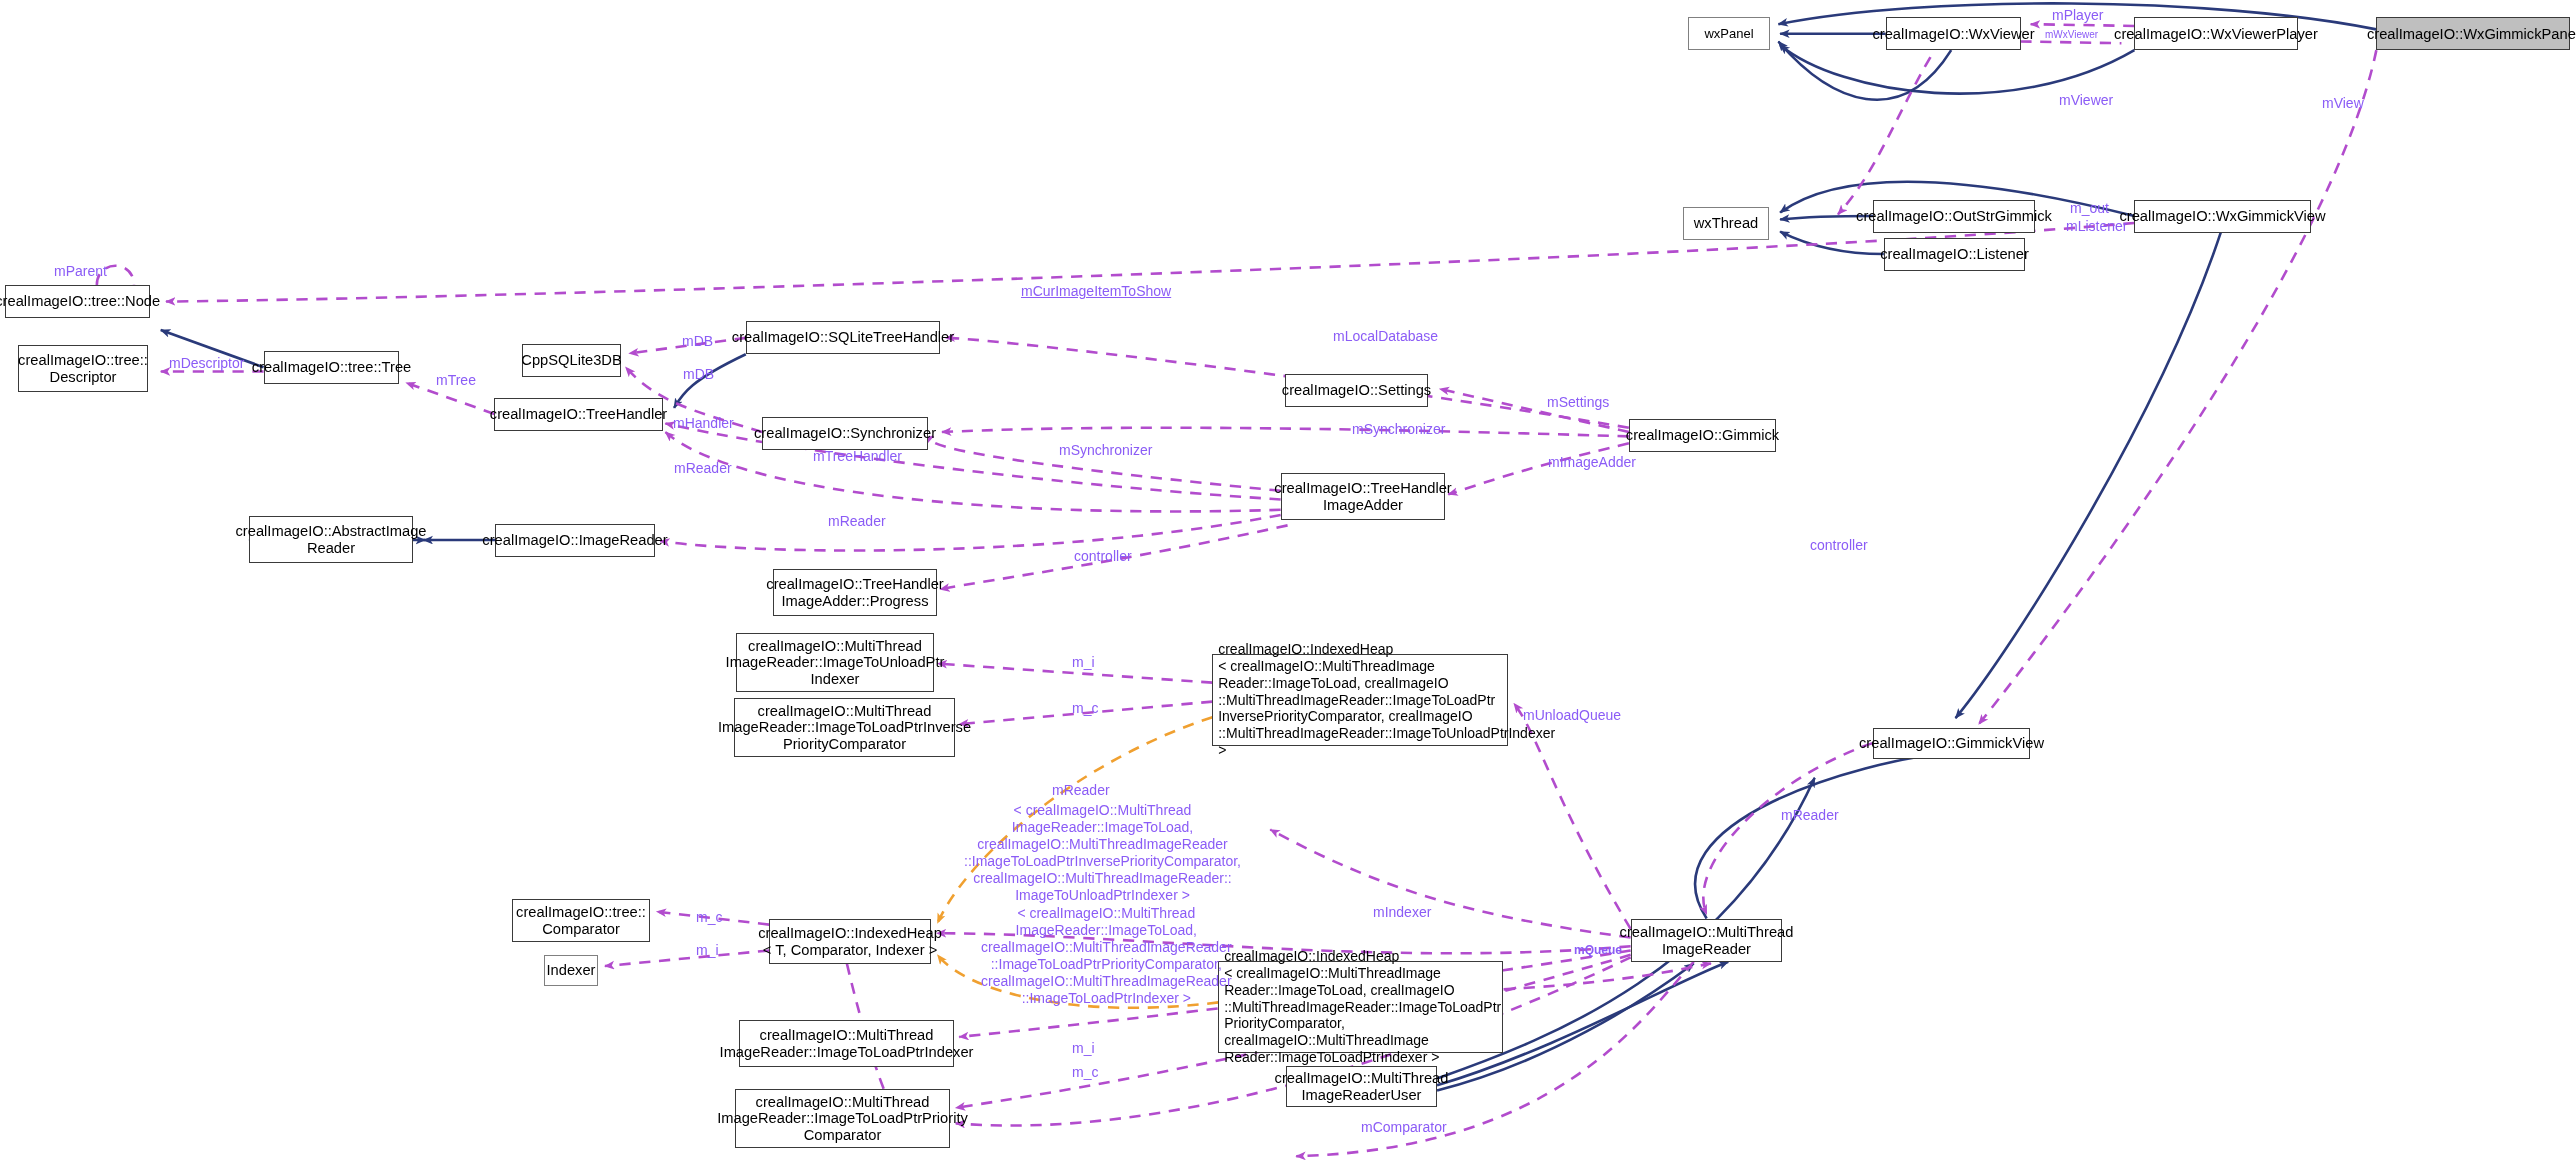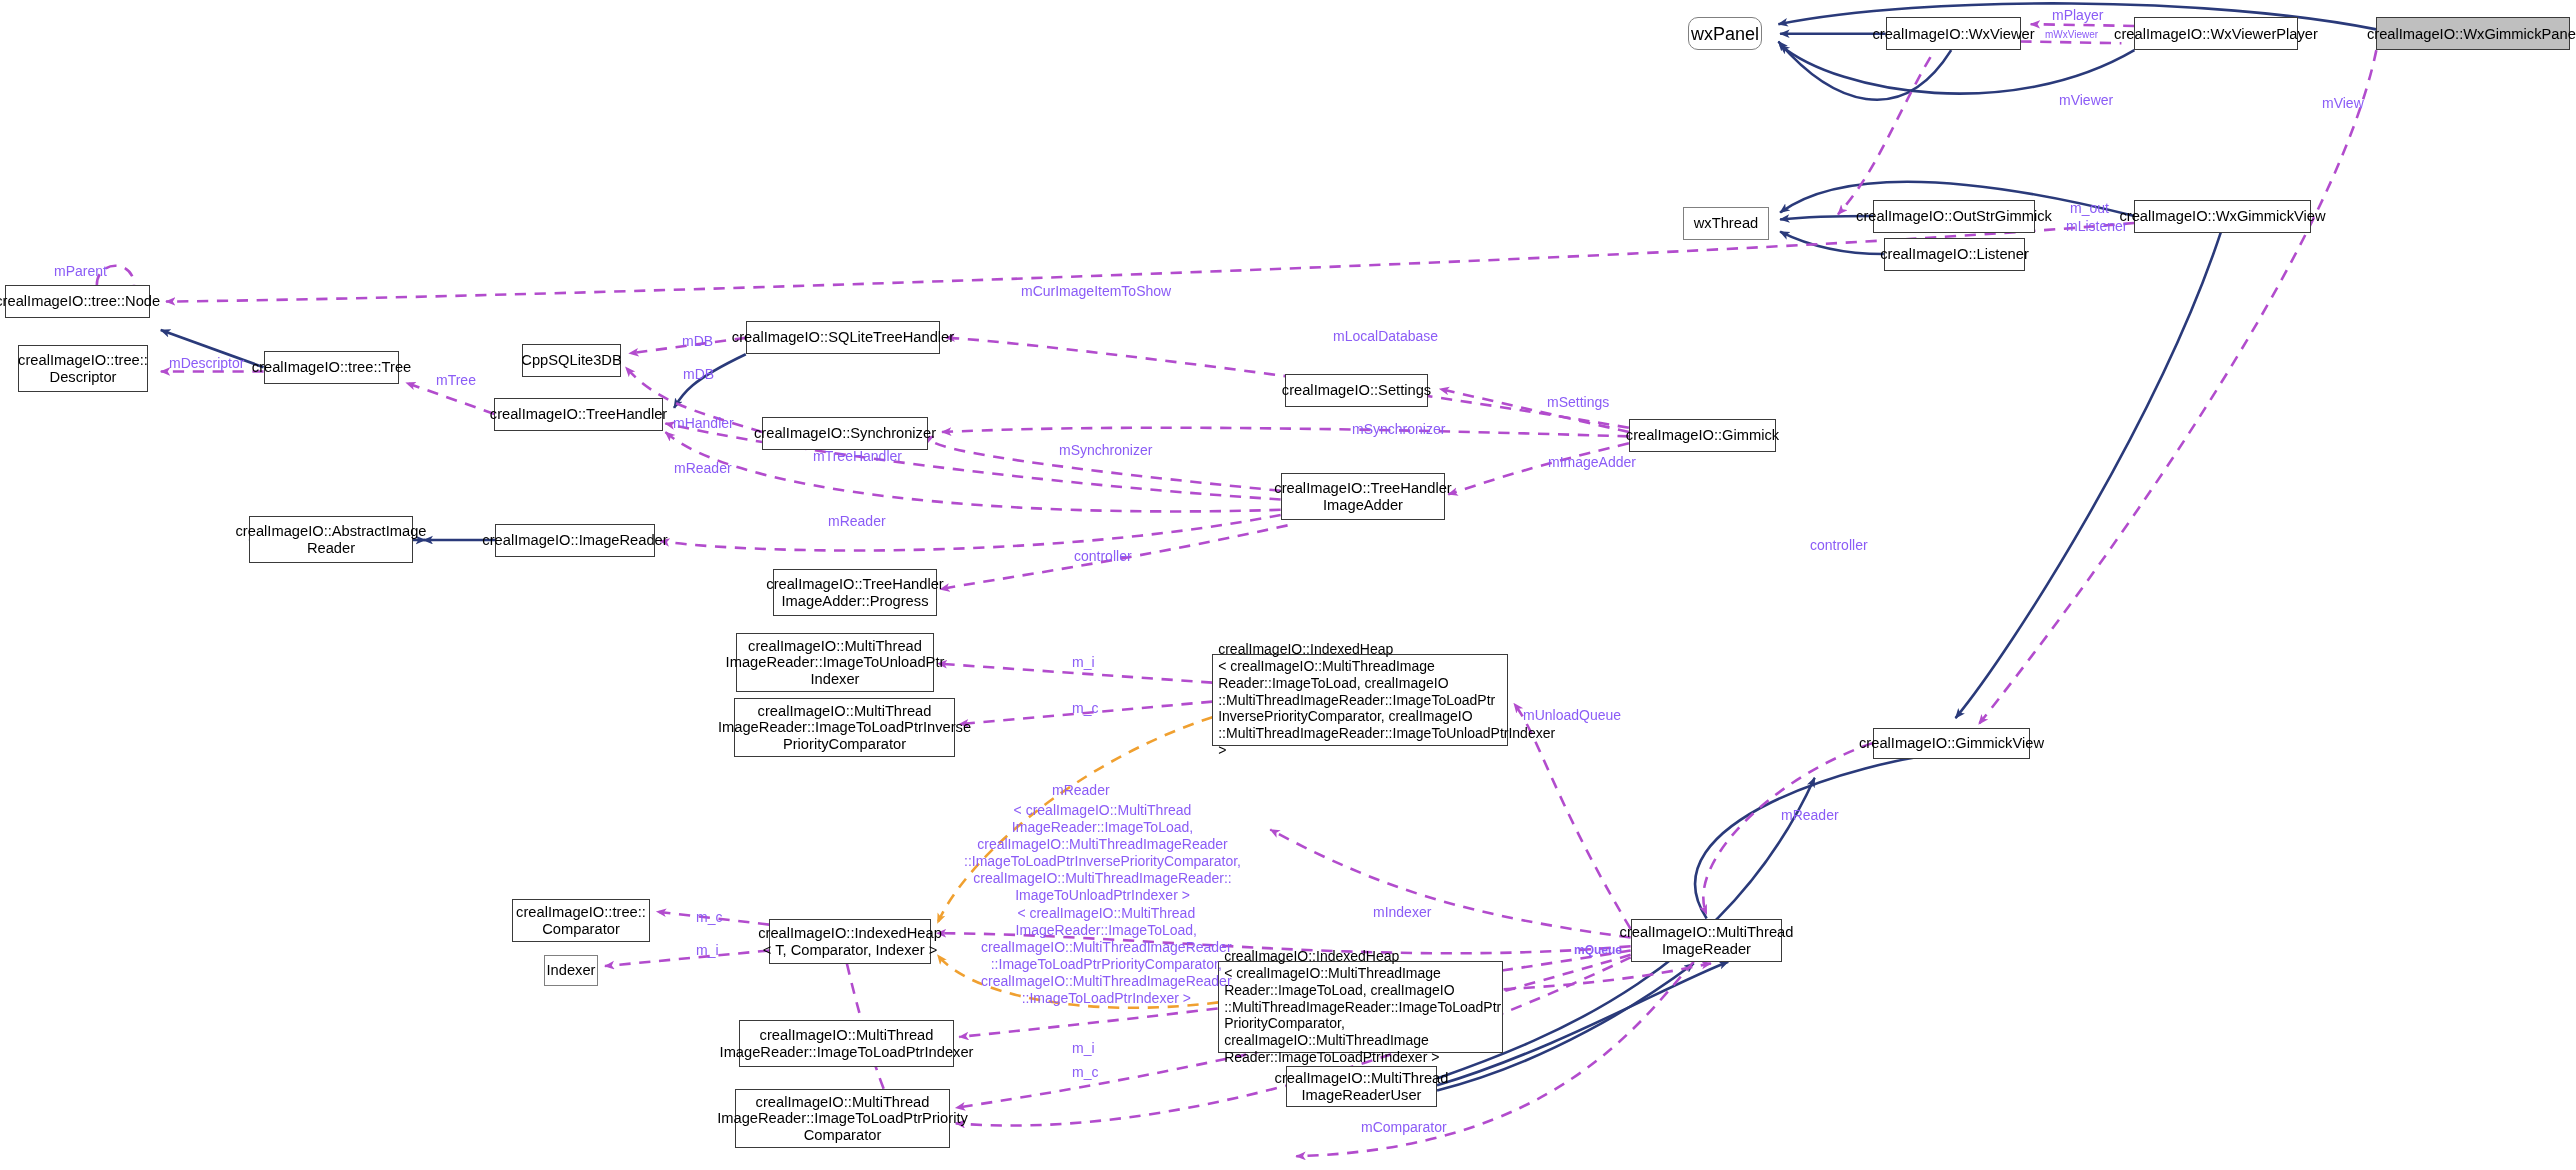--- a/index.html
+++ b/index.html
@@ -136,21 +136,21 @@
       <path d="M2750,58 C2700,300 2400,700 2290,838" marker-end="url(#arrUse)"></path>
     </g>
 
     <g fill="none" stroke="#f0a030" stroke-width="3" stroke-dasharray="13,10">
       <path d="M1403,830 C1250,880 1120,990 1085,1068" marker-end="url(#arrTmpl)"></path>
       <path d="M1410,1160 C1250,1180 1120,1150 1085,1105" marker-end="url(#arrTmpl)"></path>
     </g>
   </svg>
 
   <div>
-      <div class="node thin" style="left: 1688px; top: 17.3px; width: 74px; height: 33px; font-size: 18px; border-radius: 10px;">wxPanel</div>
+      <div class="node thin" style="left: 1688px; top: 17.3px; width: 82px; height: 33px; font-size: 13px;">wxPanel</div>
       <div class="node" style="left: 1886px; top: 17.3px; width: 135px; height: 33px; font-size: 14.7px;">crealImageIO::WxViewer</div>
       <div class="node" style="left: 2134px; top: 17.3px; width: 164px; height: 33px; font-size: 14.7px;">crealImageIO::WxViewerPlayer</div>
       <div class="node highlight" style="left: 2376px; top: 17.3px; width: 194px; height: 33px; font-size: 14.7px; background: rgb(191, 191, 191);">crealImageIO::WxGimmickPanel</div>
       <div class="node thin" style="left: 1683px; top: 207px; width: 86px; height: 33px; font-size: 14.7px;">wxThread</div>
       <div class="node" style="left: 1873px; top: 200px; width: 162px; height: 33px; font-size: 14.7px;">crealImageIO::OutStrGimmick</div>
       <div class="node" style="left: 2134px; top: 200px; width: 177px; height: 33px; font-size: 14.7px;">crealImageIO::WxGimmickView</div>
       <div class="node" style="left: 1884px; top: 238px; width: 141px; height: 33px; font-size: 14.7px;">crealImageIO::Listener</div>
       <div class="node" style="left: 5.2px; top: 285px; width: 145px; height: 33px; font-size: 14.7px;">crealImageIO::tree::Node</div>
       <div class="node" style="left: 18px; top: 345px; width: 130px; height: 47px; font-size: 14.7px;">crealImageIO::tree::
 Descriptor</div>
@@ -203,21 +203,21 @@
       <div class="node" style="left: 1873px; top: 728px; width: 157px; height: 31px; font-size: 14.7px;">crealImageIO::GimmickView</div>
     </div>
   <div>
       <div class="edge-label" style="left: 2052px; top: 7px; font-size: 14px;">mPlayer</div>
       <div class="edge-label" style="left: 2045px; top: 28.5px; font-size: 10px;">mWxViewer</div>
       <div class="edge-label" style="left: 2059px; top: 92px; font-size: 14px;">mViewer</div>
       <div class="edge-label" style="left: 2322px; top: 95px; font-size: 14px;">mView</div>
       <div class="edge-label" style="left: 2070px; top: 200px; font-size: 14px;">m_out</div>
       <div class="edge-label" style="left: 2066px; top: 218px; font-size: 14px;">mListener</div>
       <div class="edge-label" style="left: 54px; top: 263px; font-size: 14px;">mParent</div>
-      <div class="edge-label" style="left: 1021px; top: 283px; font-size: 14px;">mCurImageItemToShow</div>
+      <div class="edge-label" style="left: 1021px; top: 283px; font-size: 14px; text-decoration: underline;">mCurImageItemToShow</div>
       <div class="edge-label" style="left: 169px; top: 355px; font-size: 14px;">mDescriptor</div>
       <div class="edge-label" style="left: 682px; top: 333px; font-size: 14px;">mDB</div>
       <div class="edge-label" style="left: 1333px; top: 328px; font-size: 14px;">mLocalDatabase</div>
       <div class="edge-label" style="left: 683px; top: 366px; font-size: 14px;">mDB</div>
       <div class="edge-label" style="left: 436px; top: 372px; font-size: 14px;">mTree</div>
       <div class="edge-label" style="left: 1547px; top: 394px; font-size: 14px;">mSettings</div>
       <div class="edge-label" style="left: 673px; top: 415px; font-size: 14px;">mHandler</div>
       <div class="edge-label" style="left: 1059px; top: 442px; font-size: 14px;">mSynchronizer</div>
       <div class="edge-label" style="left: 1352px; top: 421px; font-size: 14px;">mSynchronizer</div>
       <div class="edge-label" style="left: 674px; top: 460px; font-size: 14px;">mReader</div>

